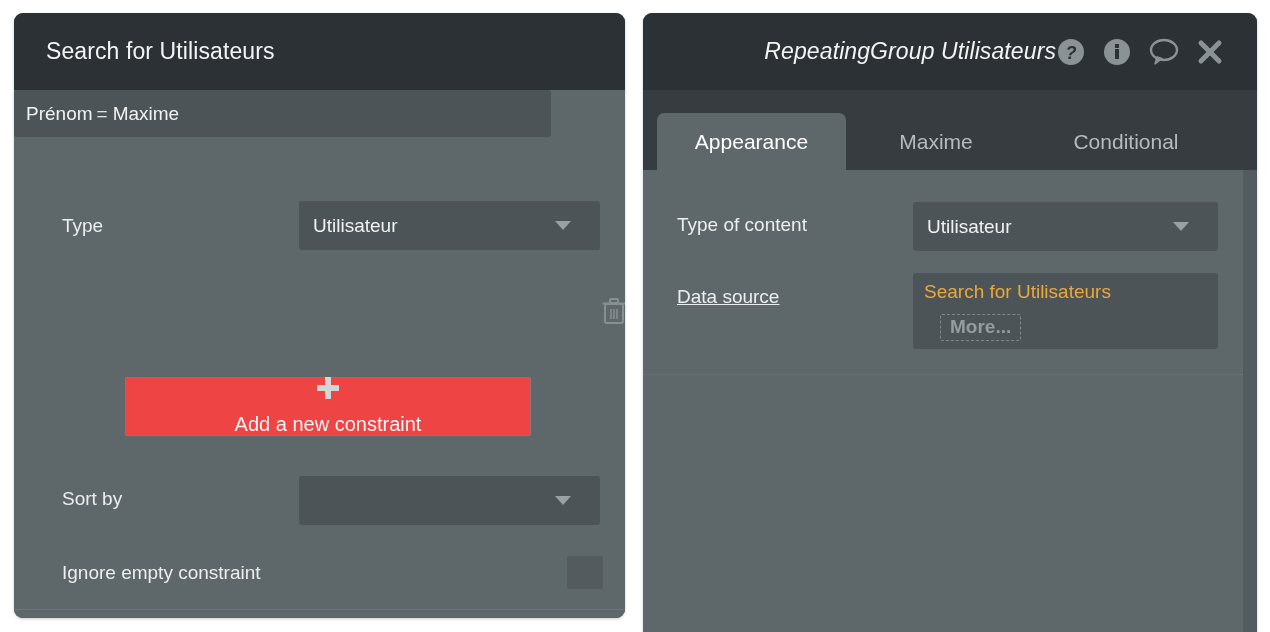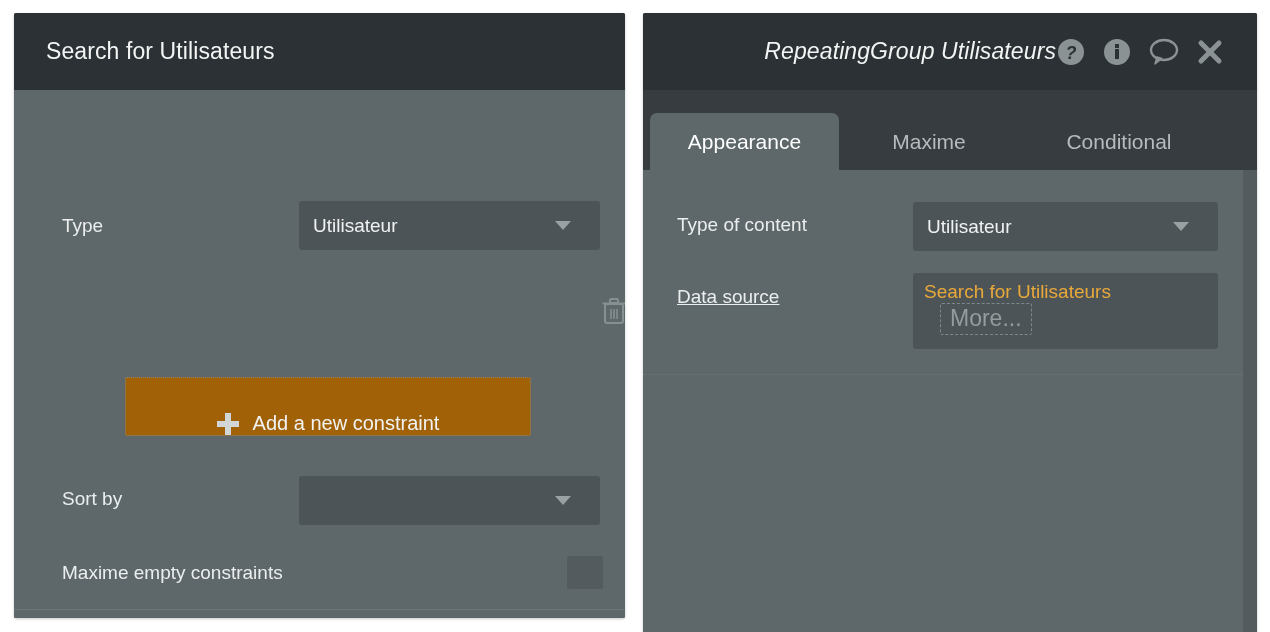--- a/index.html
+++ b/index.html
@@ -12,21 +12,21 @@
     height: 632px;
     background: #ffffff;
     font-family: "Liberation Sans", "DejaVu Sans", sans-serif;
     overflow: hidden;
     position: relative;
   }
 
   
   .panel {
     position: absolute;
-    border-radius: 2px;
+    border-radius: 9px;
     overflow: hidden;
     box-shadow: 0 1px 3px rgba(0,0,0,0.22);
     background: #5e6769;
   }
   .panel-header {
     background: #2b3134;
     color: #f2f4f4;
     display: flex;
     align-items: center;
     box-sizing: border-box;
@@ -127,29 +127,30 @@
     cursor: pointer;
   }
 
   
   #add-constraint-button {
     position: absolute;
     left: 111px;
     top: 287px;
     width: 406px;
     height: 59px;
-    background: #a16207;
+    background: #ef4444;
     border: 1px dotted #7d8688;
     border-radius: 2px;
     display: flex;
-    align-items: flex-end;
+    align-items: center;
     justify-content: center;
     gap: 14px;
     cursor: pointer;
     box-sizing: border-box;
+    flex-direction: column;
   }
   .plus-icon {
     position: relative;
     width: 22px;
     height: 22px;
     flex: 0 0 auto;
   }
   .plus-icon:before, .plus-icon:after {
     content: "";
     position: absolute;
@@ -221,21 +222,21 @@
   
   #rg-tabstrip {
     position: absolute;
     left: 0;
     top: 77px;
     width: 614px;
     height: 80px;
     background: #363c3f;
     display: flex;
     align-items: flex-end;
-    padding-left: 7px;
+    padding-left: 14px;
     box-sizing: border-box;
   }
   .tab {
     font-size: 21px;
     color: #b6bcbd;
     height: 57px;
     display: flex;
     align-items: center;
     justify-content: center;
     cursor: pointer;
@@ -300,28 +301,29 @@
     cursor: pointer;
   }
   #data-source-value {
     font-size: 19px;
     color: #e9a93a;
     white-space: nowrap;
     display: block;
   }
   #data-source-more {
     display: inline-block;
-    margin-top: 0;
+    margin-top: 11px;
     margin-left: 16px;
     padding: 1px 9px 2px 9px;
-    font-size: 23px;
+    font-size: 19px;
     color: #949c9e;
     border: 1px dashed #7e8789;
     border-radius: 2px;
     cursor: pointer;
+    font-weight: bold;
   }
 </style>
 </head>
 <body>
 
 <div class="panel" id="search-panel">
 
   <div class="panel-header">
     <span class="panel-title">Search for Utilisateurs</span>
   </div>
@@ -329,20 +331,25 @@
   <div class="panel-body">
 
     <div class="form-row" style="left:48px; top:125px;justify-content:center;">
       <span class="field-label">Type</span>
     </div>
     <div class="dropdown" style="position:absolute; left:285px; top:111px; width:301px; height:49px;">
       <span class="dropdown-value">Utilisateur</span>
       <span class="caret"></span>
     </div>
 
+    <div id="constraint-row">
+      <span class="constraint-text">Prénom</span>
+      <span class="constraint-text constraint-op">=</span>
+      <span class="constraint-text">Maxime</span>
+    </div>
     <div id="trash-icon-btn">
       <svg width="28" height="30" viewBox="0 0 28 30" fill="none">
         <rect x="5" y="8" width="18" height="19" rx="2" stroke="#878f91" stroke-width="2"></rect>
         <line x1="2.5" y1="7.5" x2="25.5" y2="7.5" stroke="#878f91" stroke-width="2"></line>
         <rect x="10" y="3" width="8" height="4" rx="1" stroke="#878f91" stroke-width="2"></rect>
         <line x1="11" y1="13" x2="11" y2="23" stroke="#878f91" stroke-width="1.6"></line>
         <line x1="14" y1="13" x2="14" y2="23" stroke="#878f91" stroke-width="1.6"></line>
         <line x1="17" y1="13" x2="17" y2="23" stroke="#878f91" stroke-width="1.6"></line>
       </svg>
     </div>
@@ -354,21 +361,21 @@
 
     <div class="form-row" id="sort-row">
       <span class="field-label">Sort by</span>
     </div>
     <div class="dropdown" id="sort-dropdown">
       <span class="dropdown-value"></span>
       <span class="caret"></span>
     </div>
 
     <div class="form-row" id="ignore-row">
-      <span class="field-label">Maxime empty constraints</span>
+      <span class="field-label">Ignore empty constraint</span>
     </div>
     <div id="ignore-checkbox"></div>
 
     <div id="search-footer">
       
       
     </div>
 
   </div>
 </div>

